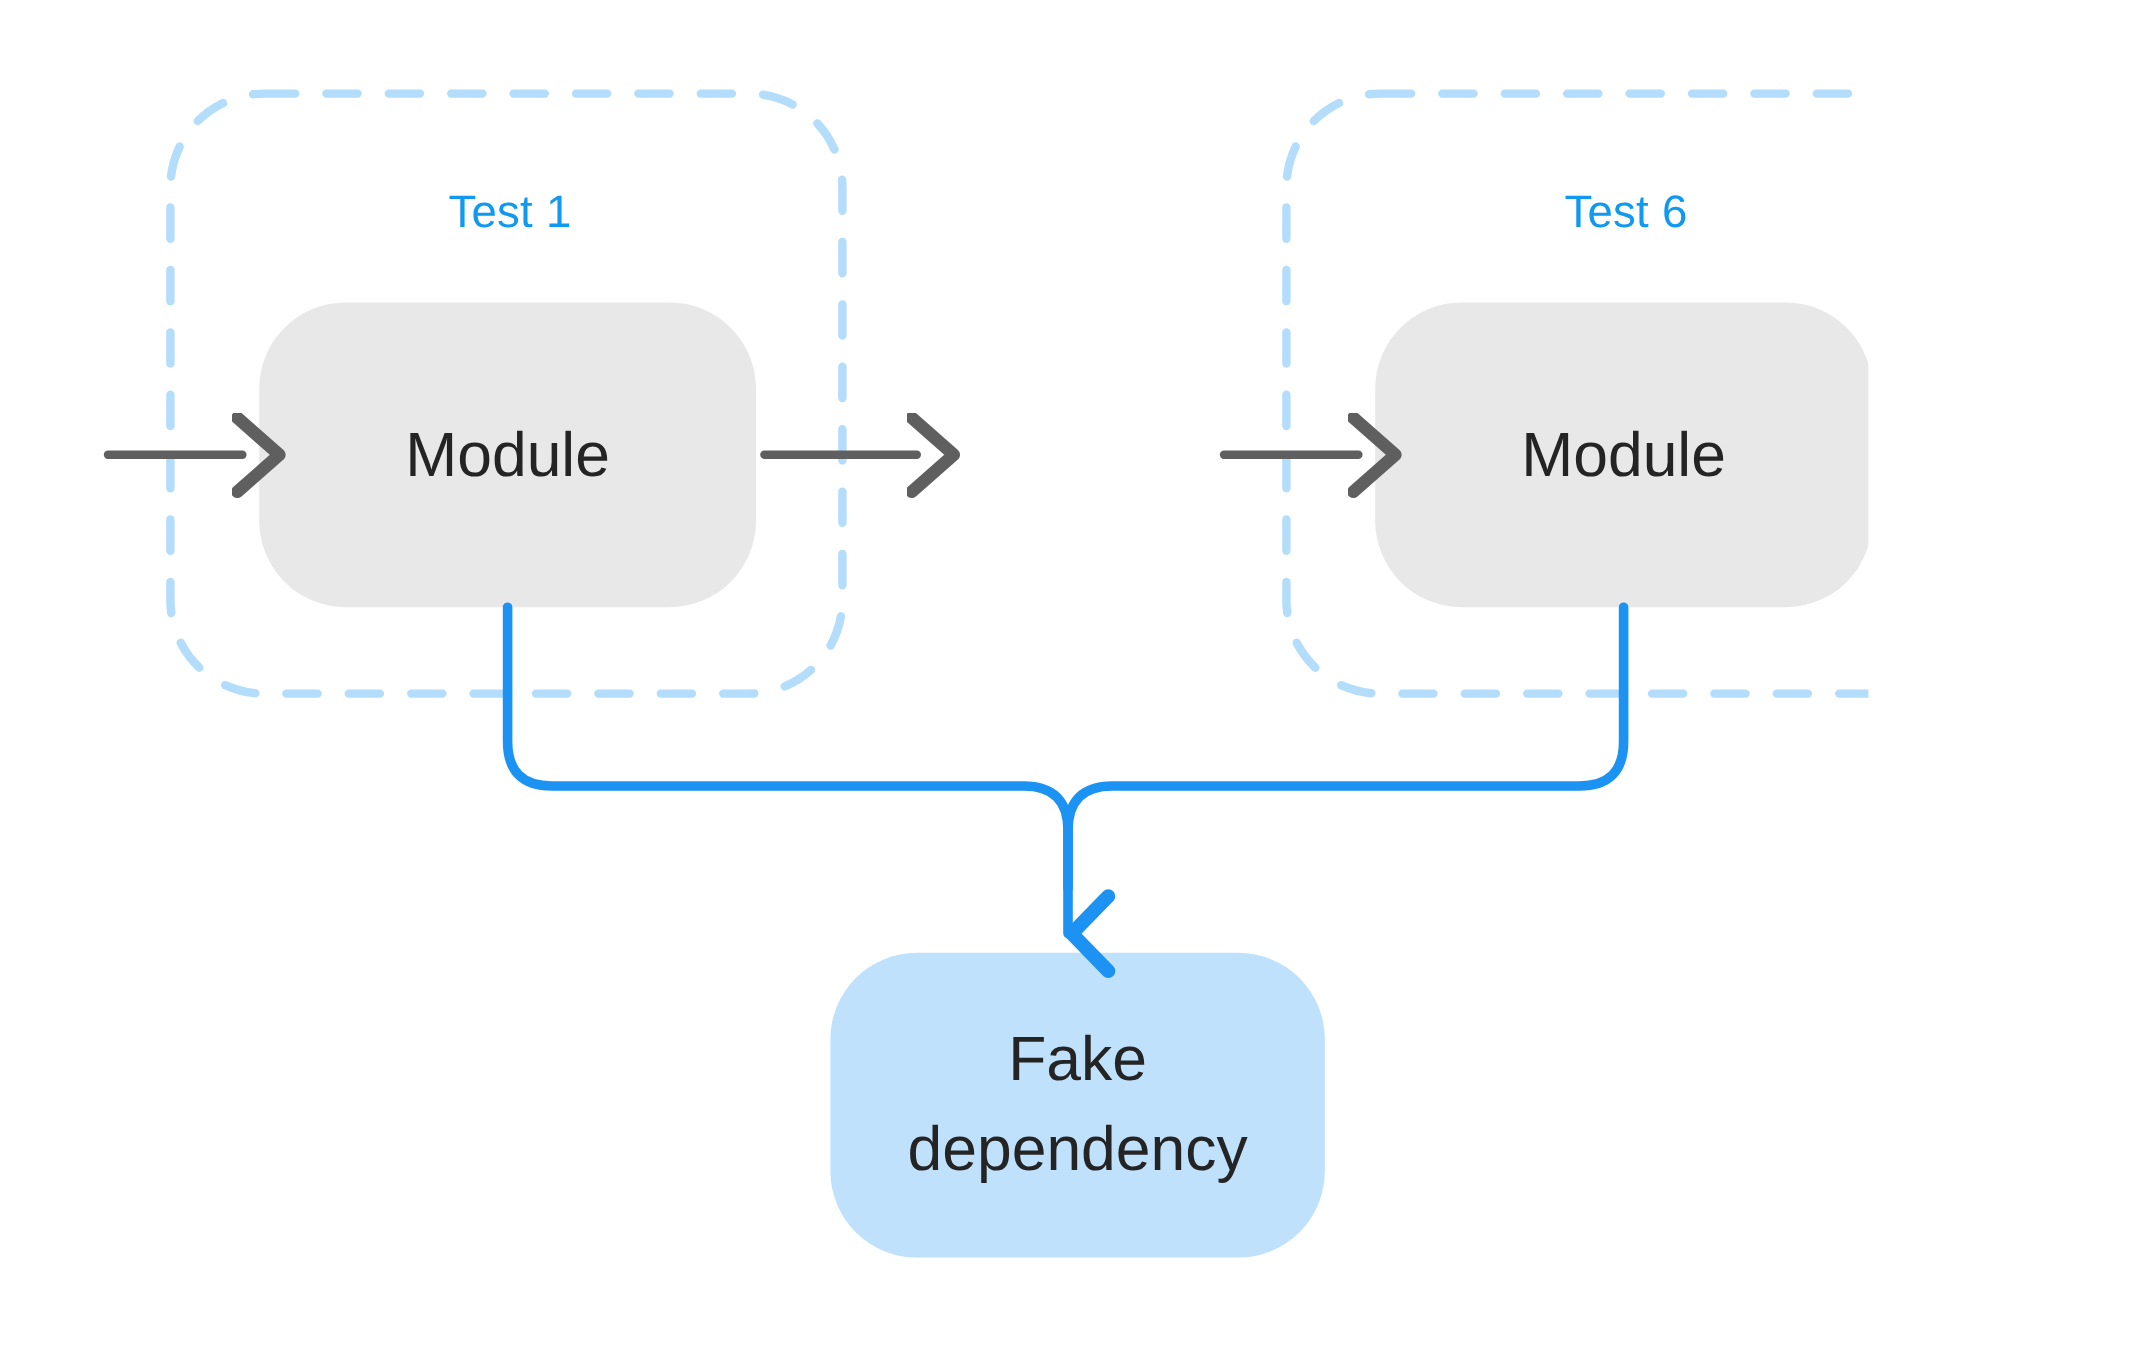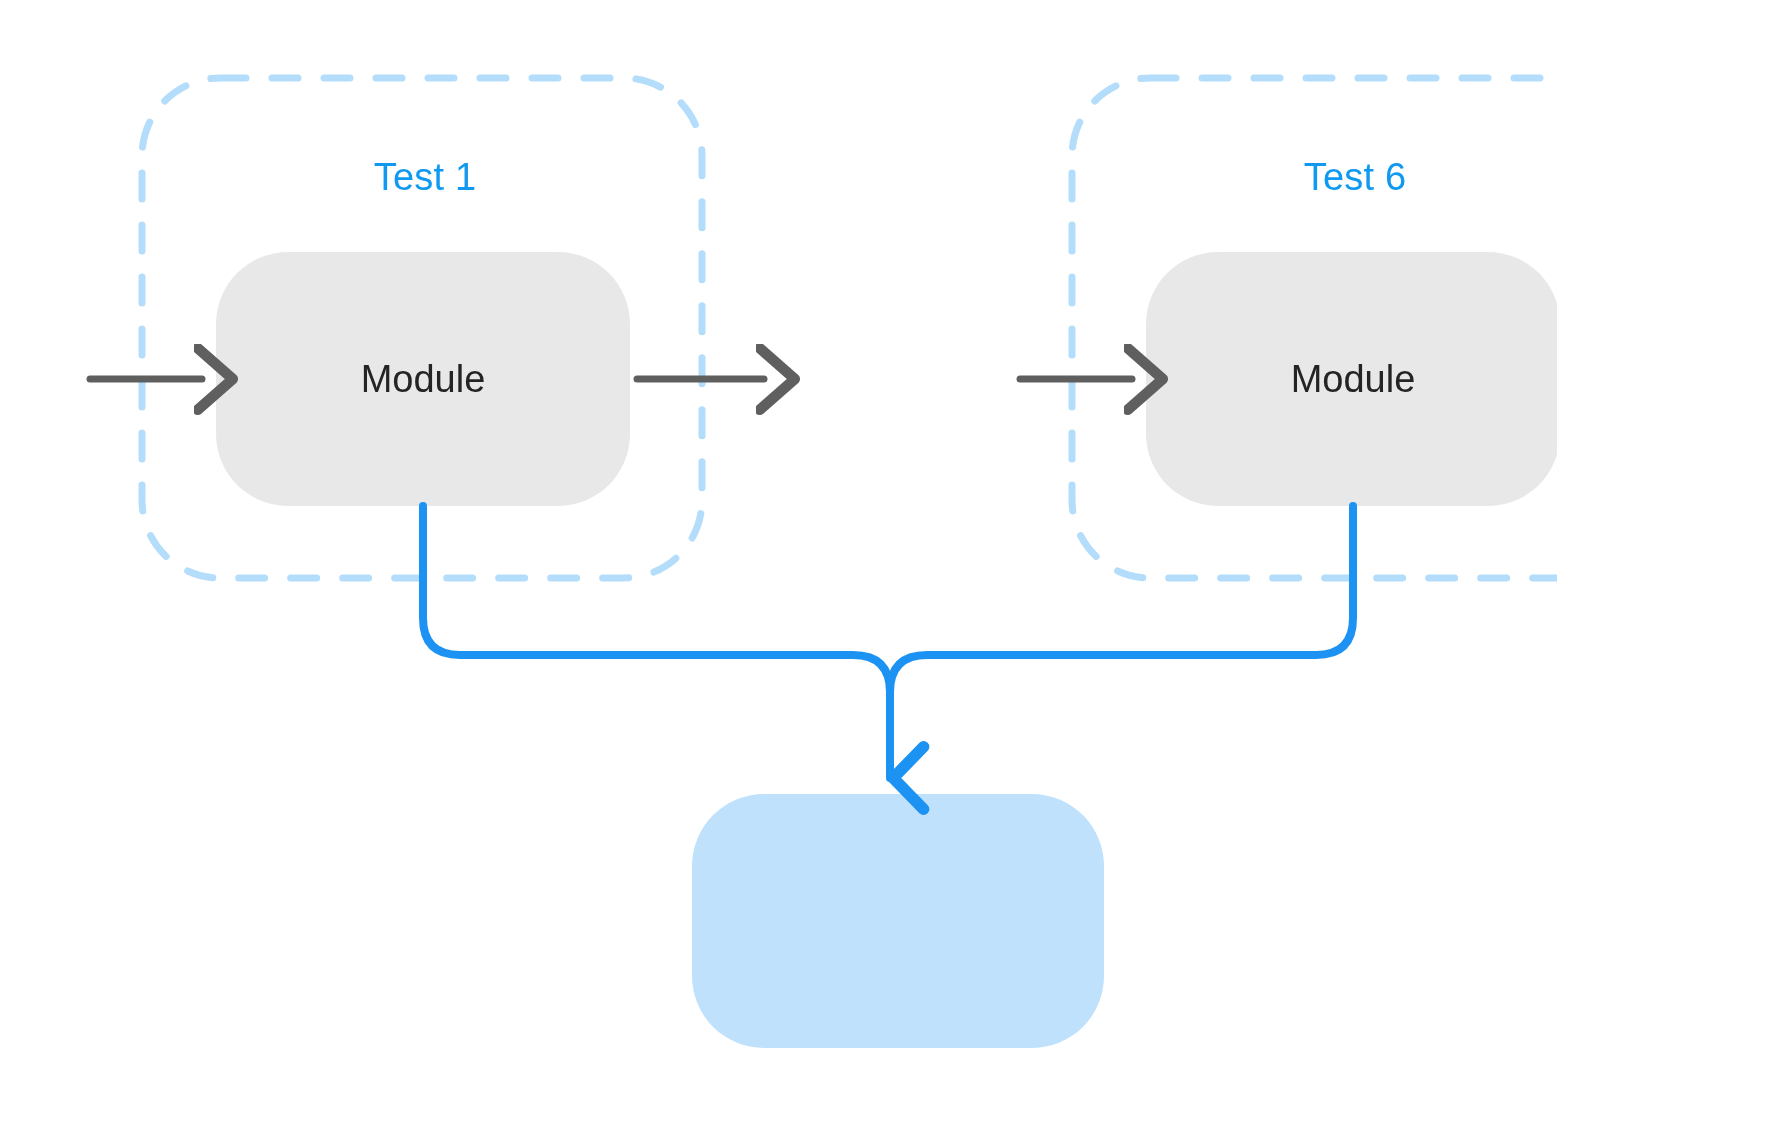--- a/index.html
+++ b/index.html
@@ -29,21 +29,21 @@
     font-size: 38px;
     line-height: 1;
     color: #0f99f0;
     font-family: "Liberation Sans", sans-serif;
     white-space: nowrap;
     transform: translate(-50%, -50%);
     letter-spacing: 0.2px;
   }
   .node-label {
     position: absolute;
-    font-size: 38px;
+    font-size: 52px;
     line-height: 1.45;
     color: #242424;
     font-family: "Liberation Sans", sans-serif;
     white-space: pre-line;
     text-align: center;
     transform: translate(-50%, -50%);
   }
   .hit {
     position: absolute;
   }
@@ -95,18 +95,20 @@
   </svg>
 
   <div class="group-label" style="left:425px; top:177px;">Test 1</div>
 
   <div class="group-label" style="left:1355px; top:177px;">Test 6</div>
 
   <div class="node-label" style="left:423px; top:380px;">Module</div>
 
   <div class="node-label" style="left:1353px; top:380px;">Module</div>
 
+  <div class="node-label" style="left:898px; top:921px;">Fake
+dependency</div>
 
   <div class="hit" style="left:216px; top:252px; width:414px; height:254px;"></div>
   <div class="hit" style="left:1146px; top:252px; width:414px; height:254px;"></div>
   <div class="hit" style="left:692px; top:794px; width:412px; height:254px;"></div>
 
 </div>
 
 </body></html>

